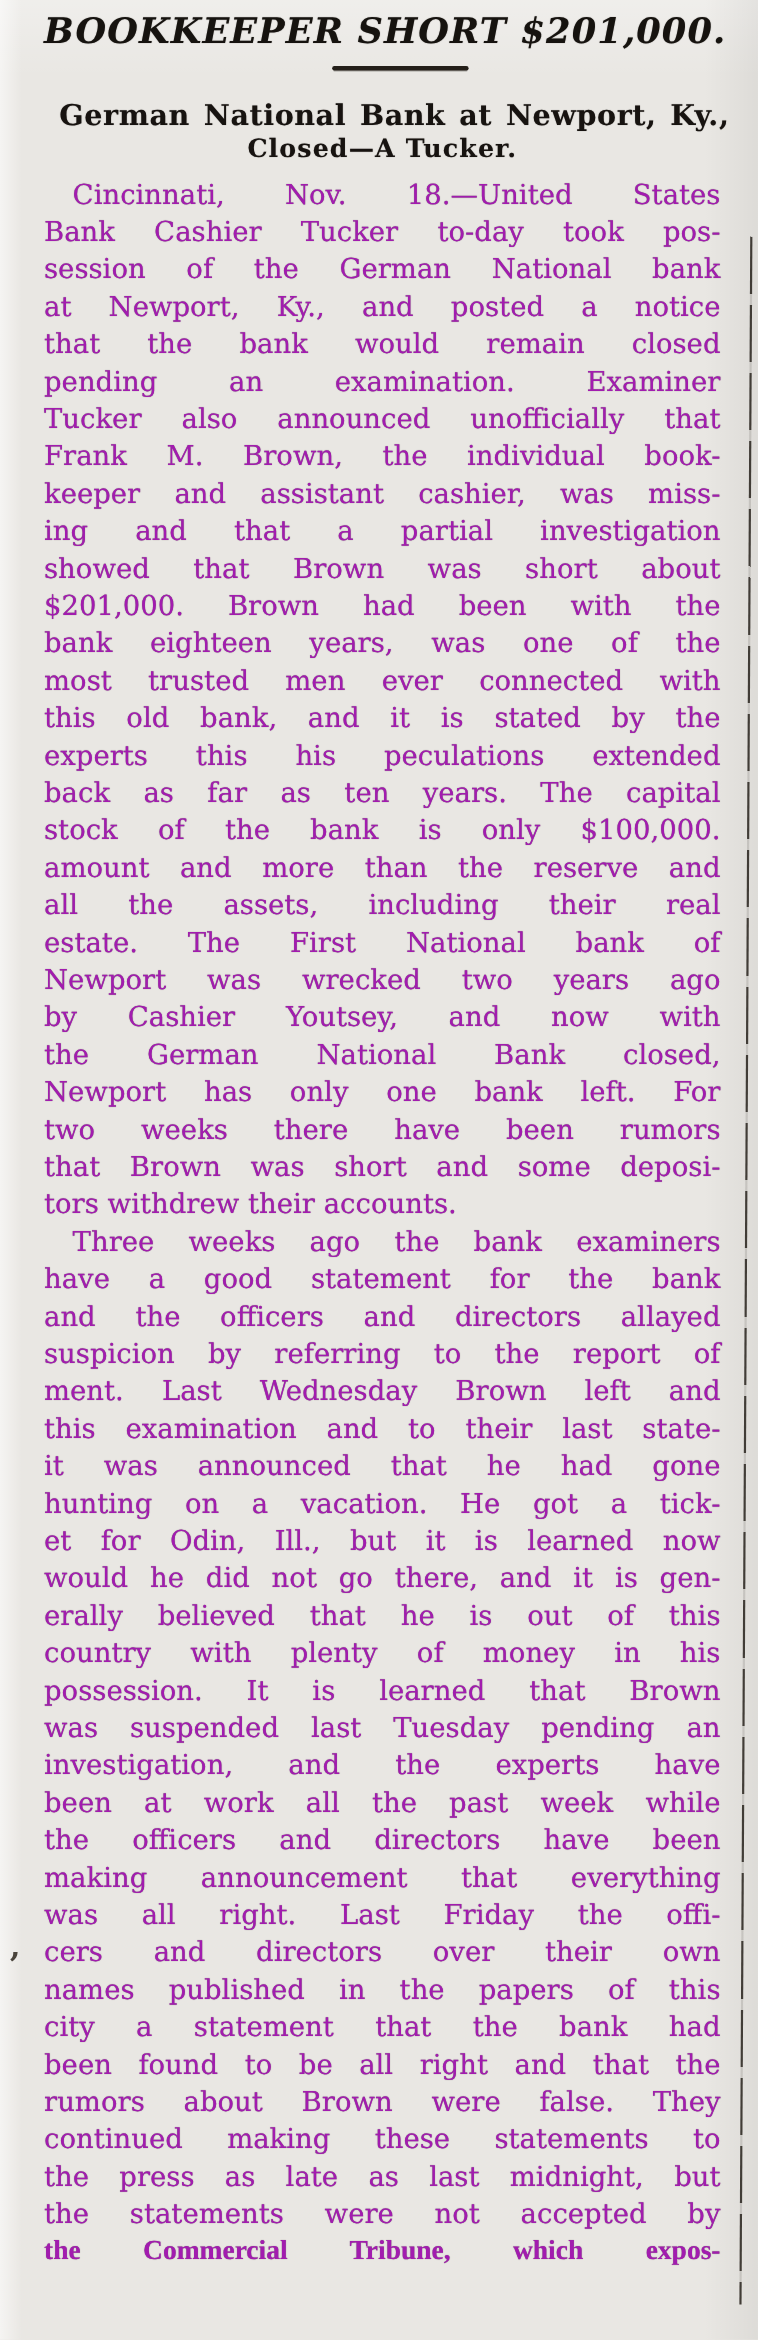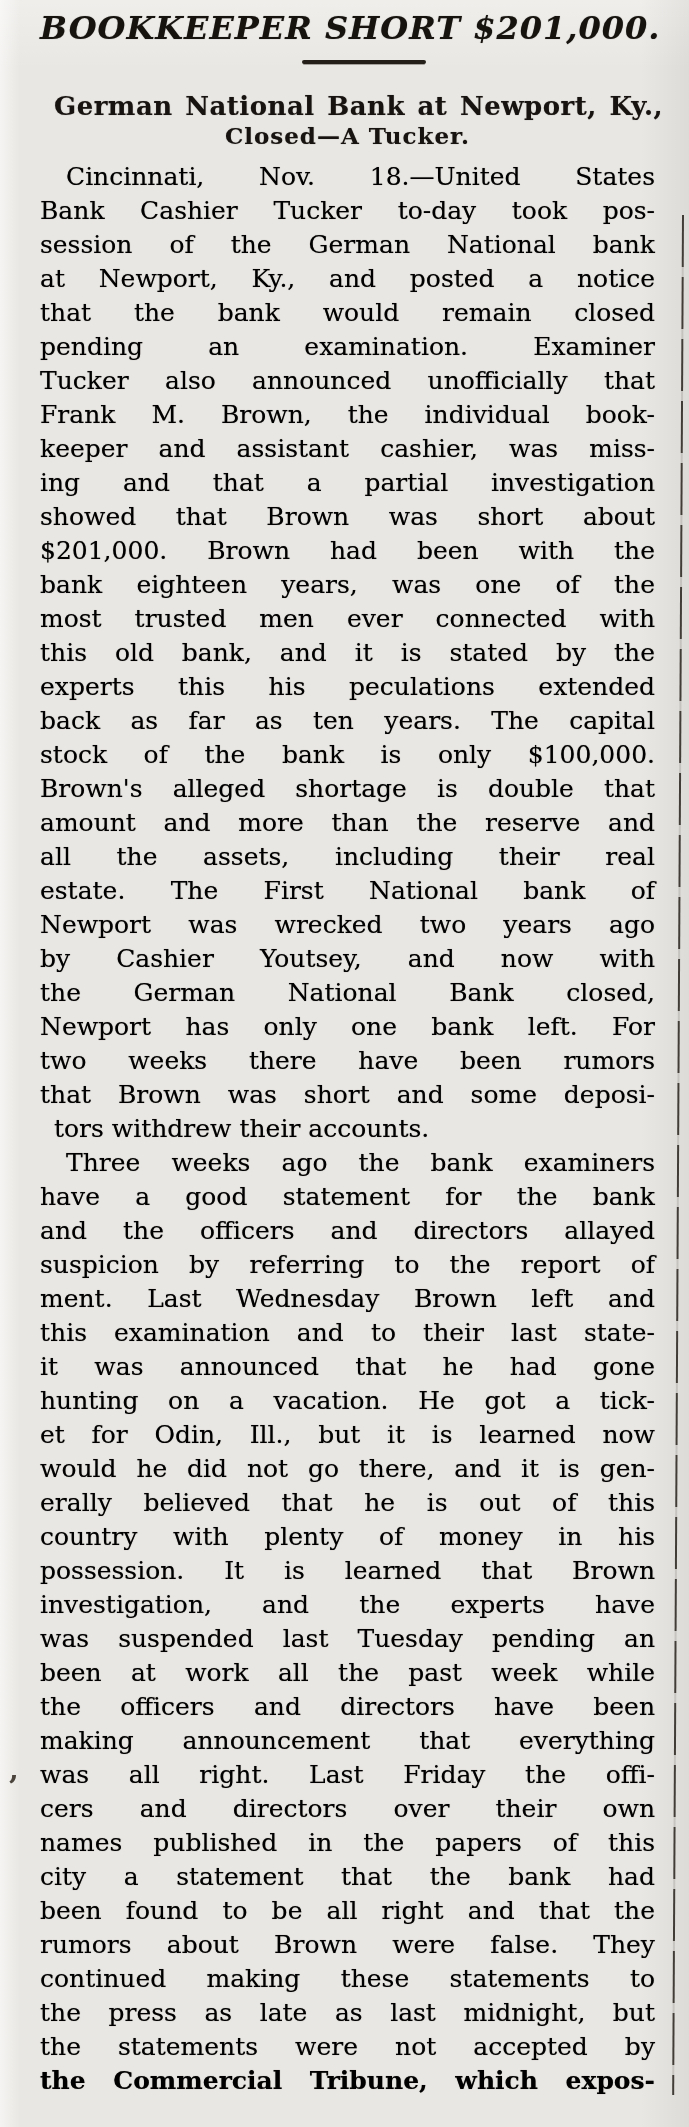--- a/index.html
+++ b/index.html
@@ -59,34 +59,34 @@
     font-weight: bold;
     font-size: 23px; line-height: 28px;
     letter-spacing: 1px;
     text-align: center;
     color: #171310;
     text-shadow: 0 0 1px rgba(20,16,10,0.4);
   }
 
   .body-text {
     position: absolute; top: 160px; left: 0; width: 100%;
-    color: #000000;
+    color: #a21caf;
     text-shadow: 0 0 0.8px rgba(25,20,14,0.55);
   }
   .line {
     height: 34px; line-height: 34px;
     font-size: 25px;
     text-align: justify;
     text-align-last: justify;
     text-justify: inter-word;
     overflow: visible;
   }
   .paragraph .line:first-child { text-indent: 26px; }
-  .paragraph.end-left .line:last-child { text-align-last: left; margin-left: 14px; }
-  .paragraph.end-justify .line:last-child { text-align-last: justify; font-weight: bold; }
+  .paragraph.end-left .line:last-child { text-align-last: left; }
+  .paragraph.end-justify .line:last-child { text-align-last: justify; font-weight: bold; font-family: Liberation Serif, serif; }
 
   .column-rule {
     position: absolute;
     left: 682px; top: 215px;
     width: 2px; height: 1880px;
     transform: rotate(0.30deg);
     transform-origin: top center;
     background: repeating-linear-gradient(
       180deg,
       rgba(48,43,37,0.9) 0px, rgba(48,43,37,0.9) 52px,
@@ -137,21 +137,20 @@
           <div class="line">keeper and assistant cashier, was miss-</div>
           <div class="line">ing and that a partial investigation</div>
           <div class="line">showed that Brown was short about</div>
           <div class="line">$201,000. Brown had been with the</div>
           <div class="line">bank eighteen years, was one of the</div>
           <div class="line">most trusted men ever connected with</div>
           <div class="line">this old bank, and it is stated by the</div>
           <div class="line">experts this his peculations extended</div>
           <div class="line">back as far as ten years. The capital</div>
           <div class="line">stock of the bank is only $100,000.</div>
-          <div class="line">Brown's alleged shortage is double that</div>
           <div class="line">amount and more than the reserve and</div>
           <div class="line">all the assets, including their real</div>
           <div class="line">estate. The First National bank of</div>
           <div class="line">Newport was wrecked two years ago</div>
           <div class="line">by Cashier Youtsey, and now with</div>
           <div class="line">the German National Bank closed,</div>
           <div class="line">Newport has only one bank left. For</div>
           <div class="line">two weeks there have been rumors</div>
           <div class="line">that Brown was short and some deposi-</div>
           <div class="line">tors withdrew their accounts.</div>
@@ -163,22 +162,22 @@
           <div class="line">suspicion by referring to the report of</div>
           <div class="line">ment. Last Wednesday Brown left and</div>
           <div class="line">this examination and to their last state-</div>
           <div class="line">it was announced that he had gone</div>
           <div class="line">hunting on a vacation. He got a tick-</div>
           <div class="line">et for Odin, Ill., but it is learned now</div>
           <div class="line">would he did not go there, and it is gen-</div>
           <div class="line">erally believed that he is out of this</div>
           <div class="line">country with plenty of money in his</div>
           <div class="line">possession. It is learned that Brown</div>
+          <div class="line">was suspended last Tuesday pending an</div>
           <div class="line">investigation, and the experts have</div>
-          <div class="line">was suspended last Tuesday pending an</div>
           <div class="line">been at work all the past week while</div>
           <div class="line">the officers and directors have been</div>
           <div class="line">making announcement that everything</div>
           <div class="line">was all right. Last Friday the offi-</div>
           <div class="line">cers and directors over their own</div>
           <div class="line">names published in the papers of this</div>
           <div class="line">city a statement that the bank had</div>
           <div class="line">been found to be all right and that the</div>
           <div class="line">rumors about Brown were false. They</div>
           <div class="line">continued making these statements to</div>

